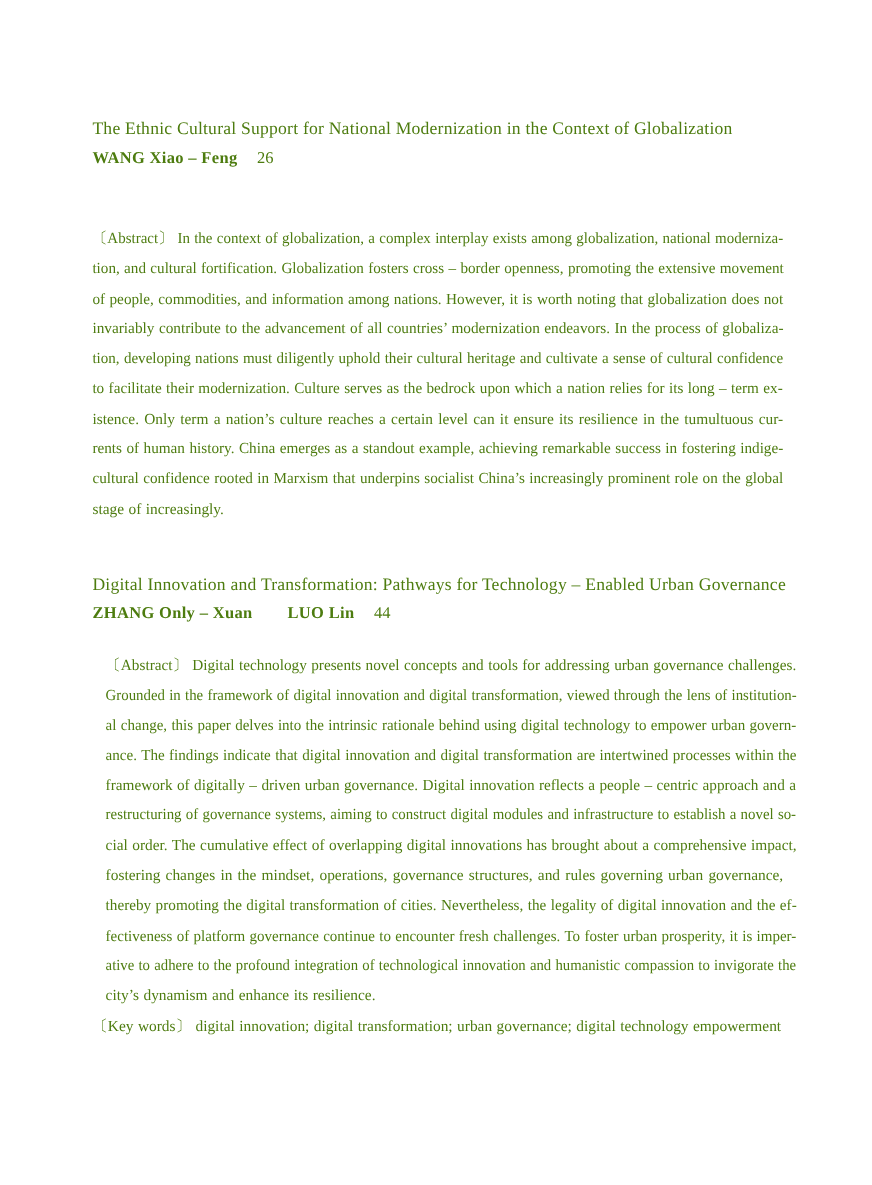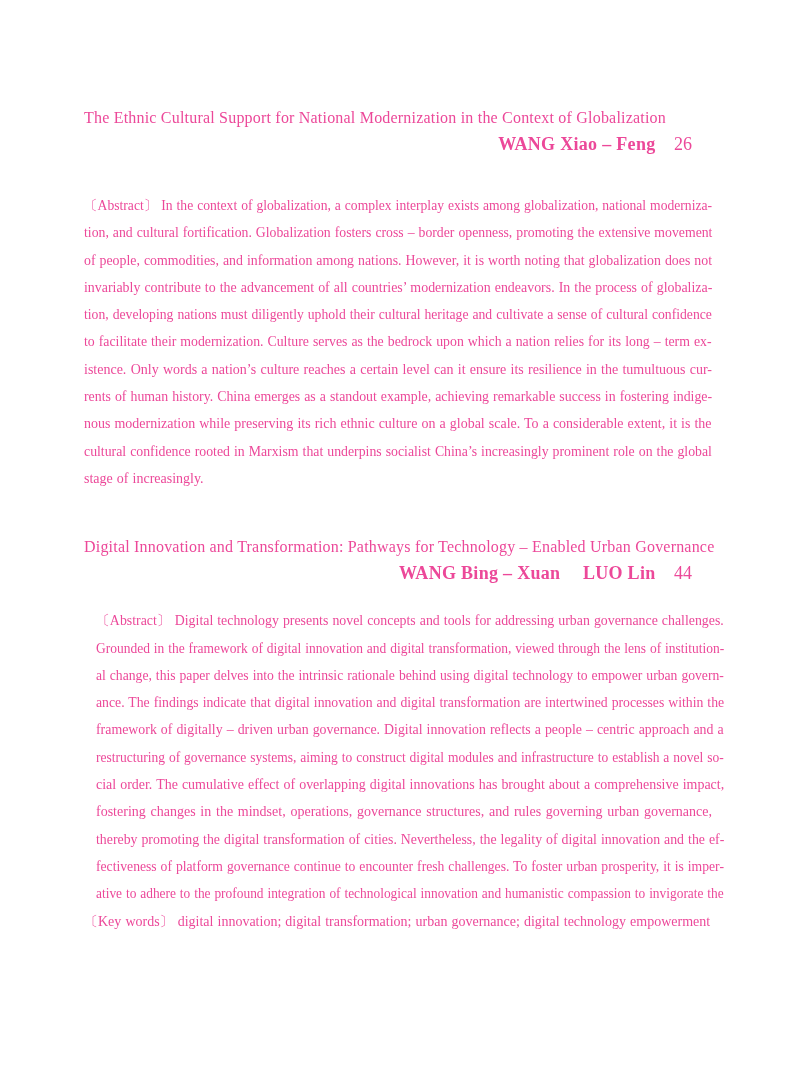--- a/index.html
+++ b/index.html
@@ -1,52 +1,51 @@
 <!DOCTYPE html>
 <html><head>
 <meta charset="utf-8">
 <style>
   html, body { margin: 0; padding: 0; background: #ffffff; }
   .page {
     position: relative;
     width: 793px;
     height: 1077px;
     background: #ffffff;
-    color: #ec4899;
+    color: #4d7c0f;
     font-family: "Liberation Serif", "DejaVu Serif", "DejaVu Sans", serif;
     overflow: hidden;
     box-sizing: border-box;
   }
   .content {
     box-sizing: border-box;
     padding: 104px 81px 0 84px; 
     width: 793px;
   }
   .entry-title {
     font-size: 16px;
     line-height: 27px;
     white-space: nowrap;
     letter-spacing: 0.2px;
   }
   .author-line {
-    text-align: right;
     padding-right: 20px;
-    font-size: 18px;
+    font-size: 15px;
     line-height: 27px;
   }
   .author-name { font-weight: bold; letter-spacing: 0.3px; }
-  .author-name + .author-name { margin-left: 18px; }
+  .author-name + .author-name { margin-left: 28px; }
   .page-ref { margin-left: 14px; font-weight: normal; }
   .lines {
     font-size: 14px;
     line-height: 27.3px;
     word-spacing: 0.04em;
   }
   .fit-line { white-space: nowrap; }
-  .abstract-first  { margin-top: 34px; }
+  .abstract-first  { margin-top: 46px; }
   .keywords       { margin-top: 0; }
   .entry + .entry .entry-title { margin-top: 41px; }
   .abstract-second { margin-top: 20px; margin-left: 12px; }
   .page-number {
     margin-top: 4px;
     padding-left: 11px;
     font-size: 15px;
     line-height: 27px;
   }
 </style>
@@ -62,47 +61,47 @@
         <span class="author-name">WANG Xiao – Feng</span>
         <span class="page-ref">26</span>
       </div>
       <div class="lines abstract-first">
           <div class="fit-line" style="transform-origin: left center; transform: scaleX(0.972136);">〔Abstract〕 In the context of globalization, a complex interplay exists among globalization, national moderniza-</div>
           <div class="fit-line" style="transform-origin: left center; transform: scaleX(0.982786);">tion, and cultural fortification. Globalization fosters cross – border openness, promoting the extensive movement</div>
           <div class="fit-line" style="transform-origin: left center; transform: scaleX(0.988976);">of people, commodities, and information among nations. However, it is worth noting that globalization does not</div>
           <div class="fit-line" style="transform-origin: left center; transform: scaleX(0.993671);">invariably contribute to the advancement of all countries’ modernization endeavors. In the process of globaliza-</div>
           <div class="fit-line" style="transform-origin: left center; transform: scaleX(0.976672);">tion, developing nations must diligently uphold their cultural heritage and cultivate a sense of cultural confidence</div>
           <div class="fit-line" style="transform-origin: left center; transform: scaleX(0.985871);">to facilitate their modernization. Culture serves as the bedrock upon which a nation relies for its long – term ex-</div>
-          <div class="fit-line" style="white-space: normal; text-align-last: justify;">istence. Only words a nation’s culture reaches a certain level can it ensure its resilience in the tumultuous cur-</div>
+          <div class="fit-line" style="white-space: normal; text-align-last: justify;">istence. Only term a nation’s culture reaches a certain level can it ensure its resilience in the tumultuous cur-</div>
           <div class="fit-line" style="transform-origin: left center; transform: scaleX(0.988976);">rents of human history. China emerges as a standout example, achieving remarkable success in fostering indige-</div>
-          <div class="fit-line" style="transform-origin: left center; transform: scaleX(0.99841);">nous modernization while preserving its rich ethnic culture on a global scale. To a considerable extent, it is the</div>
           <div class="fit-line" style="transform-origin: left center; transform: scaleX(0.985871);">cultural confidence rooted in Marxism that underpins socialist China’s increasingly prominent role on the global</div>
           <div class="fit-line">stage of increasingly.</div>
         </div>
     </div>
 
     <div class="entry">
       <div class="entry-title">Digital Innovation and Transformation: Pathways for Technology – Enabled Urban Governance</div>
       <div class="author-line">
-        <span class="author-name">WANG Bing – Xuan</span>
+        <span class="author-name">ZHANG Only – Xuan</span>
         <span class="author-name">LUO Lin</span>
         <span class="page-ref">44</span>
       </div>
       <div class="lines abstract-second">
           <div class="fit-line" style="transform-origin: left center; transform: scaleX(0.990536);">〔Abstract〕 Digital technology presents novel concepts and tools for addressing urban governance challenges.</div>
           <div class="fit-line" style="transform-origin: left center; transform: scaleX(0.96319);">Grounded in the framework of digital innovation and digital transformation, viewed through the lens of institution-</div>
           <div class="fit-line" style="transform-origin: left center; transform: scaleX(0.975155);">al change, this paper delves into the intrinsic rationale behind using digital technology to empower urban govern-</div>
           <div class="fit-line" style="transform-origin: left center; transform: scaleX(0.98125);">ance. The findings indicate that digital innovation and digital transformation are intertwined processes within the</div>
           <div class="fit-line" style="transform-origin: left center; transform: scaleX(0.990536);">framework of digitally – driven urban governance. Digital innovation reflects a people – centric approach and a</div>
           <div class="fit-line" style="transform-origin: left center; transform: scaleX(0.96467);">restructuring of governance systems, aiming to construct digital modules and infrastructure to establish a novel so-</div>
           <div class="fit-line" style="transform-origin: left center; transform: scaleX(0.996825);">cial order. The cumulative effect of overlapping digital innovations has brought about a comprehensive impact,</div>
           <div class="fit-line" style="white-space: normal; text-align-last: justify;">fostering changes in the mindset, operations, governance structures, and rules governing urban governance,</div>
           <div class="fit-line" style="transform-origin: left center; transform: scaleX(0.987421);">thereby promoting the digital transformation of cities. Nevertheless, the legality of digital innovation and the ef-</div>
           <div class="fit-line" style="transform-origin: left center; transform: scaleX(0.975155);">fectiveness of platform governance continue to encounter fresh challenges. To foster urban prosperity, it is imper-</div>
           <div class="fit-line" style="transform-origin: left center; transform: scaleX(0.957317);">ative to adhere to the profound integration of technological innovation and humanistic compassion to invigorate the</div>
+          <div class="fit-line">city’s dynamism and enhance its resilience.</div>
         </div>
       <div class="lines keywords">
           <div class="fit-line">〔Key words〕 digital innovation; digital transformation; urban governance; digital technology empowerment</div>
         </div>
     </div>
 
 
   </div>
 </div>
 

